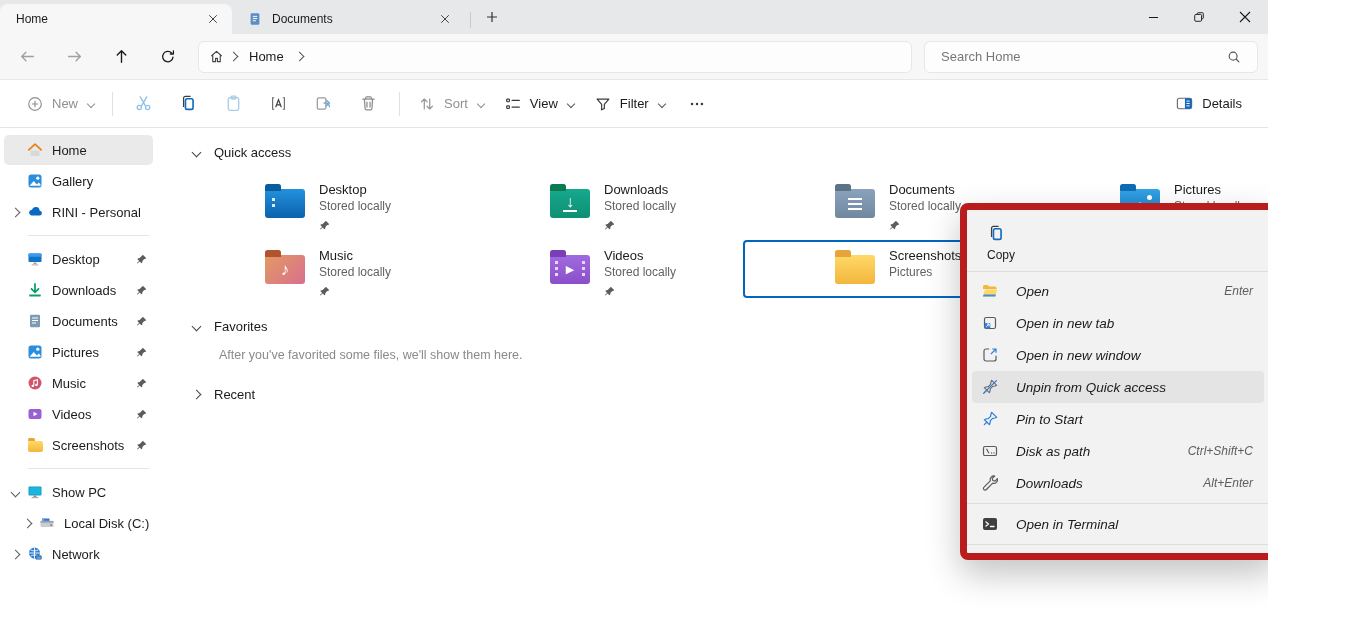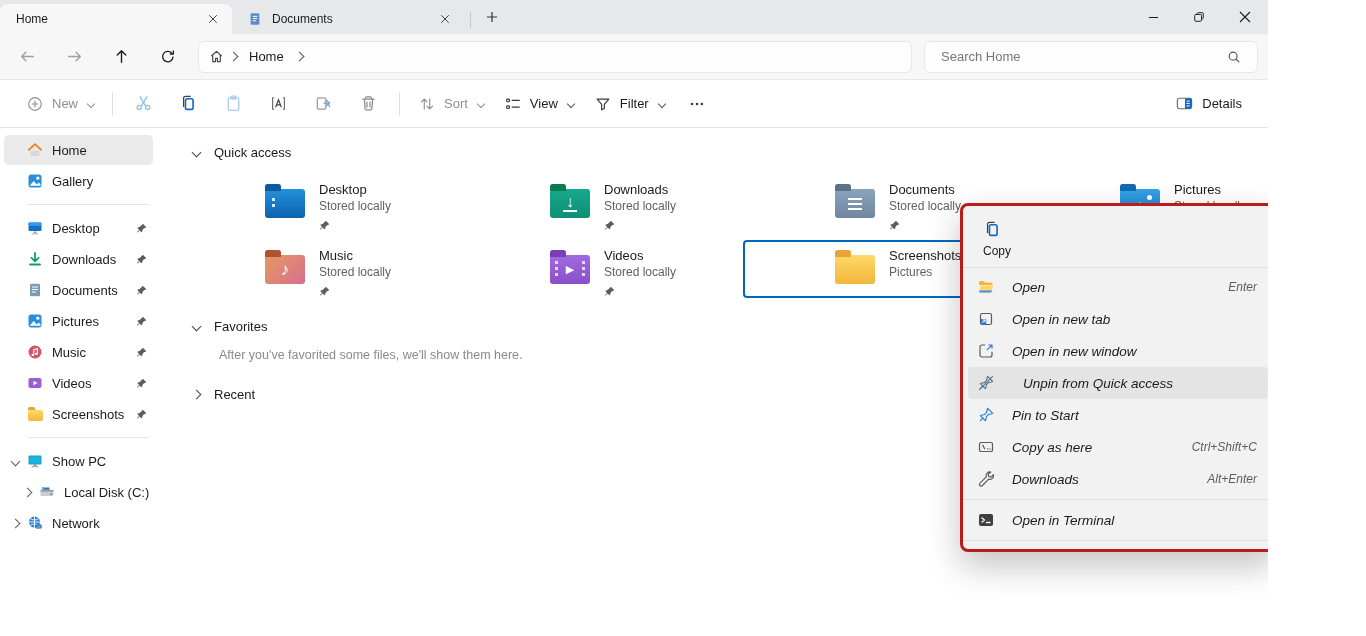--- a/index.html
+++ b/index.html
@@ -104,30 +104,30 @@
   .f-music{background:linear-gradient(135deg,#e29a62,#d96f8e);} .f-music::before{background:#b0542f;}
   .f-music .glyph{font-size:17px;}
   .f-videos{background:linear-gradient(180deg,#a06be0,#8a4fc8);} .f-videos::before{background:#7a3fb8;}
   .f-videos .glyph{font-size:11px;}
   .f-videos .film{position:absolute;top:6px;width:3px;height:3px;background:#e6d6f8;box-shadow:0 6px 0 #e6d6f8,0 12px 0 #e6d6f8;}
   .f-videos .film.l{left:5px;} .f-videos .film.r{right:5px;}
   .f-screenshots{background:linear-gradient(180deg,#ffd968,#f2b63c);} .f-screenshots::before{background:#e8a33a;}
 
   
   .ctx{position:absolute;left:960px;top:203px;width:316px;box-sizing:border-box;z-index:20;
-       background:#f2f2f2;border:3px solid #b91c1c;border-radius:8px;padding:4px 0;
+       background:#f2f2f2;border:7px solid #b91c1c;border-radius:8px;padding:4px 0;
        box-shadow:0 14px 34px rgba(0,0,0,.24);}
   .ctx-quick{padding:10px 0 6px 20px;}
   .ctx-qbtn{display:inline-flex;flex-direction:column;align-items:flex-start;gap:5px;border-radius:4px;}
   .ctx-qlabel{font-size:12px;color:#1b1b1b;}
   .ctx-sep{height:1px;background:#dedede;margin:3px 0;}
   .ctx-sep.grp{margin:4px 0;}
   .ctx-item{display:flex;align-items:center;height:32px;margin:0 5px;padding:0 11px 0 8px;
             border-radius:4px;font-size:13.5px;font-style:italic;}
-  .ctx-item.hovered{background:#e4e4e4;gap:11px;}
+  .ctx-item.hovered{background:#e4e4e4;}
   .ctx-item .mi{width:20px;height:20px;display:flex;align-items:center;justify-content:center;
                 margin-right:16px;flex-shrink:0;}
   .ctx-item .mlabel{flex:1;white-space:nowrap;}
   .ctx-item .shortcut{font-size:12px;color:#5d5d5d;}
   .ctx-item .sub-chev{color:#5d5d5d;}
 </style>
 </head>
 <body>
 
 <div class="window">
@@ -346,20 +346,31 @@
         <span class="s-ico">
           <svg width="16" height="16" viewBox="0 0 16 16">
               <rect x="1.5" y="1.5" width="13" height="13" rx="2.5" fill="#2a8ede"></rect>
               <circle cx="10.8" cy="5.2" r="1.6" fill="#fff"></circle>
               <path d="M2.5 12.8l4.3-4.8 3 3.4 2-2 1.7 2.2v1.2z" fill="#fff"></path>
             </svg>
         </span>
         <span class="s-label">Gallery</span>
       </div>
 
+      <div class="side-item">
+        <span class="chev-slot">
+            <span class="cr"></span>
+          </span>
+        <span class="s-ico">
+          <svg width="16" height="16" viewBox="0 0 16 16">
+              <path d="M4.2 11.5h8.1a2.4 2.4 0 0 0 .4-4.8 4 4 0 0 0-7.8-.9 2.9 2.9 0 0 0-.7 5.7z" fill="#0969c4"></path>
+            </svg>
+        </span>
+        <span class="s-label">RINI - Personal</span>
+      </div>
 
       <div class="side-divider"></div>
 
       <div class="side-item">
         <span class="chev-slot"></span>
         <span class="s-ico">
           <svg width="16" height="16" viewBox="0 0 16 16">
               <rect x="1.5" y="2.5" width="13" height="8.5" rx="1" fill="#1272c4"></rect>
               <rect x="1.5" y="2.5" width="13" height="3.2" rx="1" fill="#3b9af0"></rect>
               <rect x="6.5" y="11.5" width="3" height="1.7" fill="#9aa0a6"></rect>
@@ -719,21 +730,21 @@
 
     <div class="ctx-item">
       <span class="mi">
         <svg width="18" height="18" viewBox="0 0 18 18" fill="none" stroke="#5a5a5a" stroke-width="1.2">
             <rect x="2.5" y="4.5" width="13" height="9" rx="1.6"></rect>
             <path d="M5.5 6.8l2.4 4.4"></path>
             <circle cx="10.6" cy="11" r=".7" fill="#5a5a5a" stroke="none"></circle>
             <circle cx="13" cy="11" r=".7" fill="#5a5a5a" stroke="none"></circle>
           </svg>
       </span>
-      <span class="mlabel">Copy as here</span>
+      <span class="mlabel">Disk as path</span>
       <span class="shortcut">Ctrl+Shift+C</span>
     </div>
 
     <div class="ctx-item">
       <span class="mi">
         <svg width="18" height="18" viewBox="0 0 18 18" fill="none" stroke="#5a5a5a" stroke-width="1.2" stroke-linejoin="round">
             <path d="M13.8 2.1a3.7 3.7 0 0 0-4.5 4.7L3 13.1a1.7 1.7 0 1 0 2.4 2.4l6.3-6.3a3.7 3.7 0 0 0 4.7-4.5l-2.4 2.4-2.2-.6-.6-2.2z"></path>
           </svg>
       </span>
       <span class="mlabel">Downloads</span>

